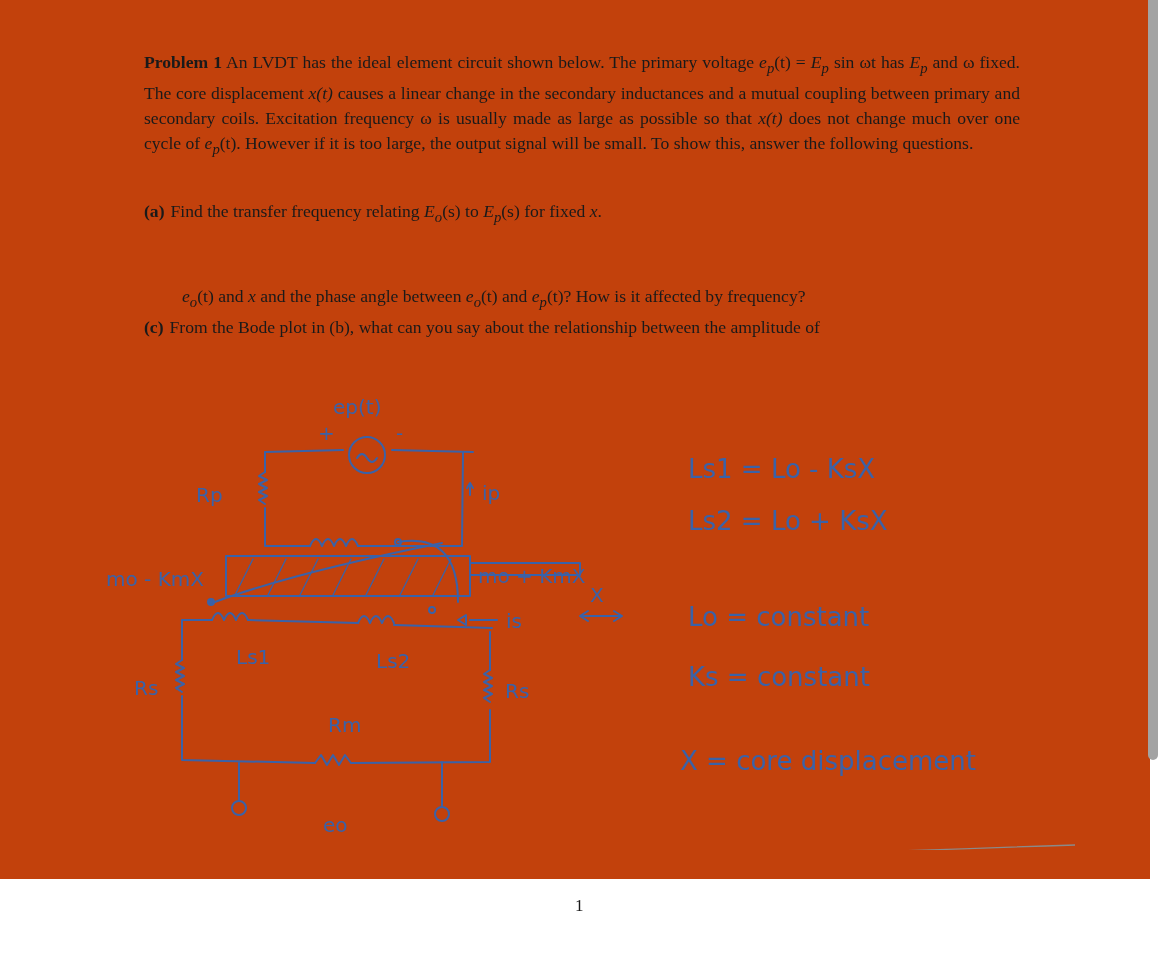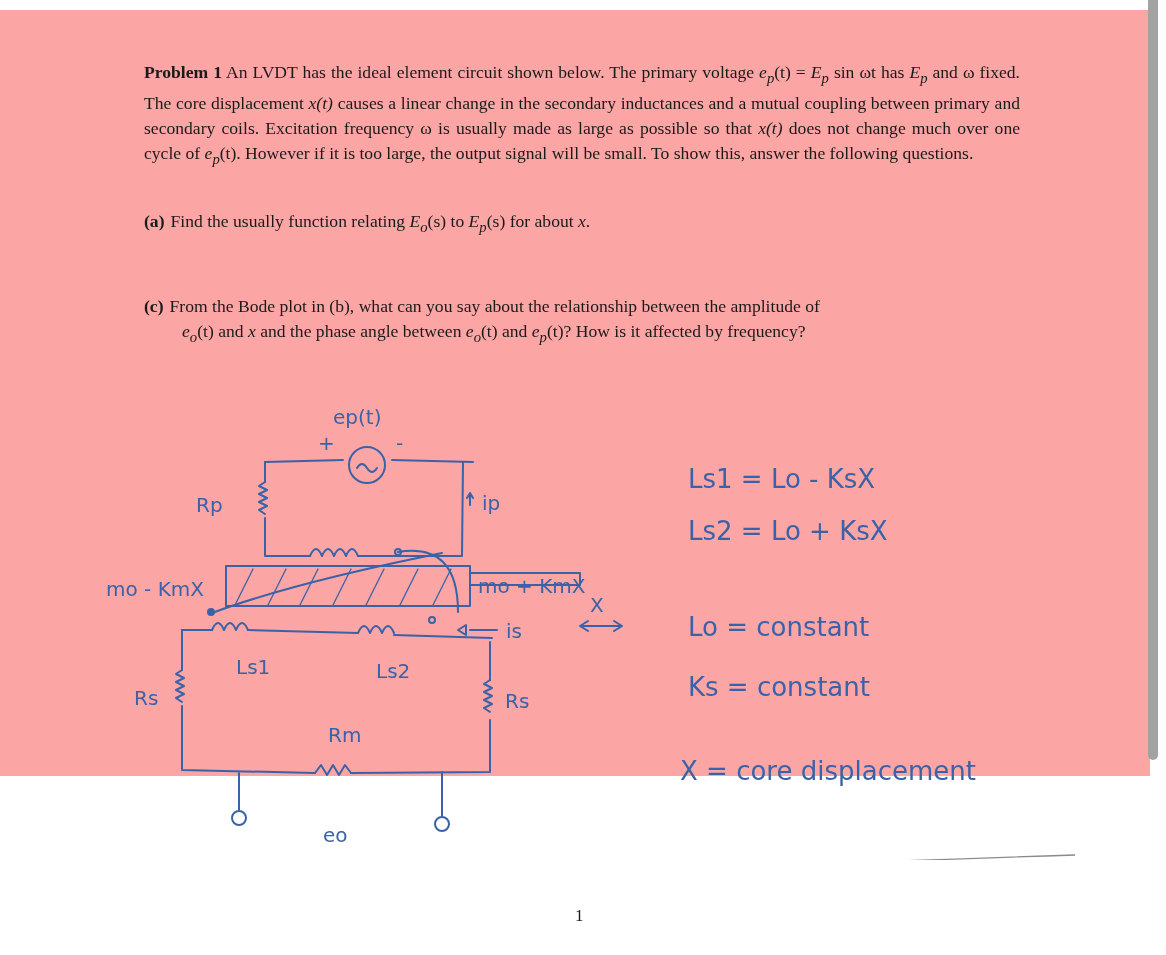--- a/index.html
+++ b/index.html
@@ -1,17 +1,17 @@
 <!DOCTYPE html>
 <html><head>
 <meta charset="utf-8">
 <style>
   html, body { margin:0; padding:0; background:#ffffff; }
   body { width:1166px; height:955px; position:relative; overflow:hidden; font-family:"Liberation Serif","DejaVu Serif",serif; color:#1a1a1a; }
-  .page { position:absolute; left:0; top:10px; width:1150px; height:766px; background:#fca5a5; }
+  .page { position:absolute; left:0; top:0; width:1150px; height:879px; background:#c2410c; }
   .problem { position:absolute; left:144px; top:50px; width:876px; font-size:17.6px; line-height:25.2px; text-align:justify; }
   .problem b { font-weight:bold; }
   .q { position:absolute; left:144px; font-size:17.6px; line-height:25.2px; width:880px; }
   .q .lbl { font-weight:bold; margin-right:6px; }
   .qline { display:block; }
   .qline.indent { padding-left:38px; text-indent:0; }
   i.m { font-style:italic; }
   .diagram { position:absolute; left:0; top:370px; width:1150px; height:480px; }
   .hw { font-family:"DejaVu Sans",sans-serif; fill:#3a62a8; }
   .page-number { position:absolute; left:575px; top:896px; font-size:17px; }
@@ -20,27 +20,27 @@
 </head>
 <body>
 
 <div class="page">
 
   <div class="problem">
     <b>Problem 1</b><span> An LVDT has the ideal element circuit shown below. The primary voltage </span><i class="m">e</i><sub><i>p</i></sub><span>(t) = </span><i class="m">E</i><sub><i>p</i></sub><span> sin ωt has </span><i class="m">E</i><sub><i>p</i></sub><span> and ω fixed. The core displacement </span><i class="m">x(t)</i><span> causes a linear change in the secondary inductances and a mutual coupling between primary and secondary coils. Excitation frequency ω is usually made as large as possible so that </span><i class="m">x(t)</i><span> does not change much over one cycle of </span><i class="m">e</i><sub><i>p</i></sub><span>(t). However if it is too large, the output signal will be small. To show this, answer the following questions.</span>
   </div>
 
   <div class="q" style="top:199px;">
-    <span class="lbl">(a)</span><span>Find the usually function relating </span><i>E</i><sub><i>o</i></sub><span>(s) to </span><i>E</i><sub><i>p</i></sub><span>(s) for about </span><i>x</i><span>.</span>
+    <span class="lbl">(a)</span><span>Find the transfer frequency relating </span><i>E</i><sub><i>o</i></sub><span>(s) to </span><i>E</i><sub><i>p</i></sub><span>(s) for fixed </span><i>x</i><span>.</span>
   </div>
 
 
   <div class="q" style="top:284px;">
+    <span class="qline indent"><i>e</i><sub><i>o</i></sub><span>(t) and </span><i>x</i><span> and the phase angle between </span><i>e</i><sub><i>o</i></sub><span>(t) and </span><i>e</i><sub><i>p</i></sub><span>(t)? How is it affected by frequency?</span></span>
     <span class="qline"><span class="lbl">(c)</span><span>From the Bode plot in (b), what can you say about the relationship between the amplitude of</span></span>
-    <span class="qline indent"><i>e</i><sub><i>o</i></sub><span>(t) and </span><i>x</i><span> and the phase angle between </span><i>e</i><sub><i>o</i></sub><span>(t) and </span><i>e</i><sub><i>p</i></sub><span>(t)? How is it affected by frequency?</span></span>
   </div>
 
   <svg class="diagram" width="1150" height="480" viewBox="0 370 1150 480" xmlns="http://www.w3.org/2000/svg">
     <g fill="none" stroke="#3a62a8" stroke-width="2" stroke-linecap="round" stroke-linejoin="round">
 
       <path d="M265 452 L343 450"></path>
       <path d="M392 450 L473 452"></path>
       <circle cx="367" cy="455" r="18"></circle>
       <path d="M357 458 q5 -8 10 0 q5 8 10 0"></path>
       <path d="M265 452 L265 472"></path>

